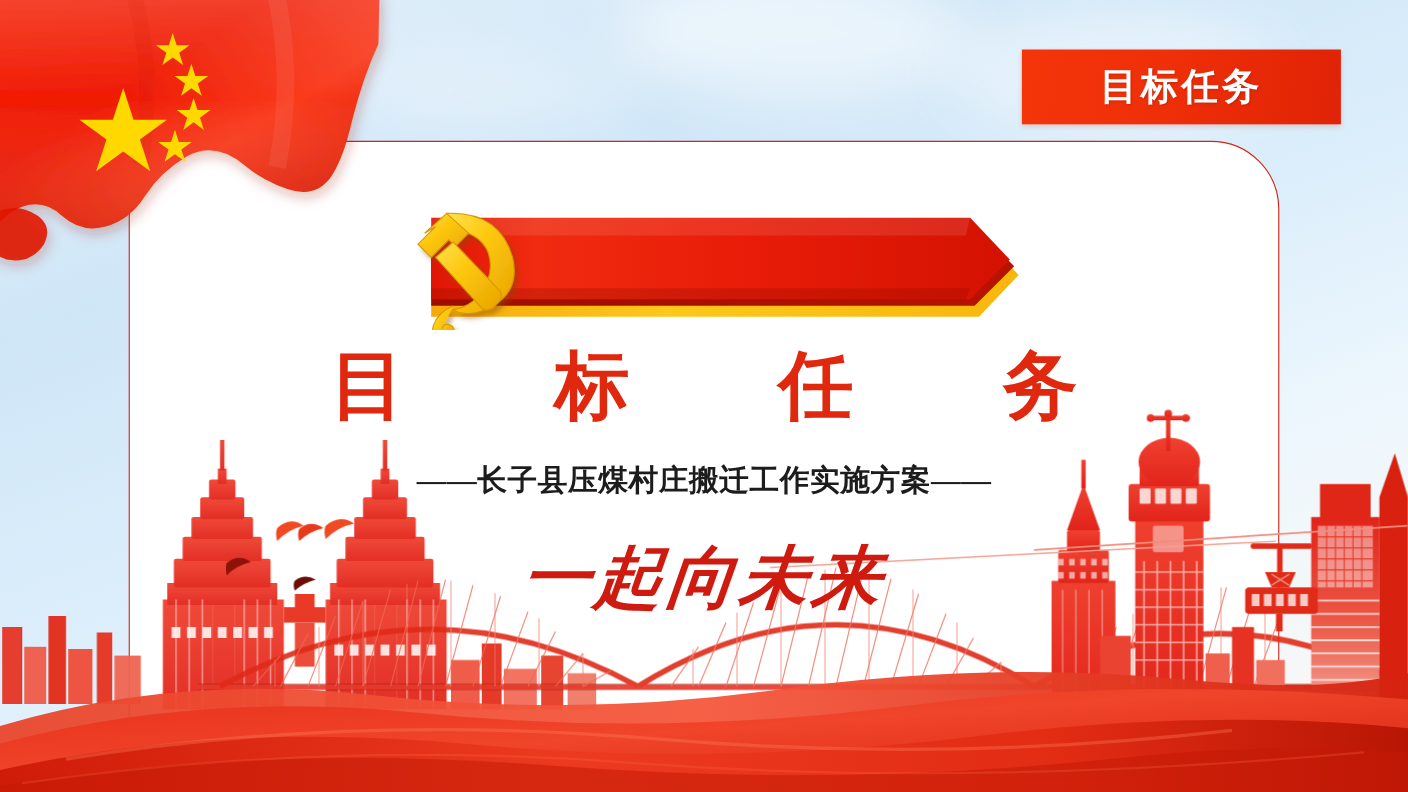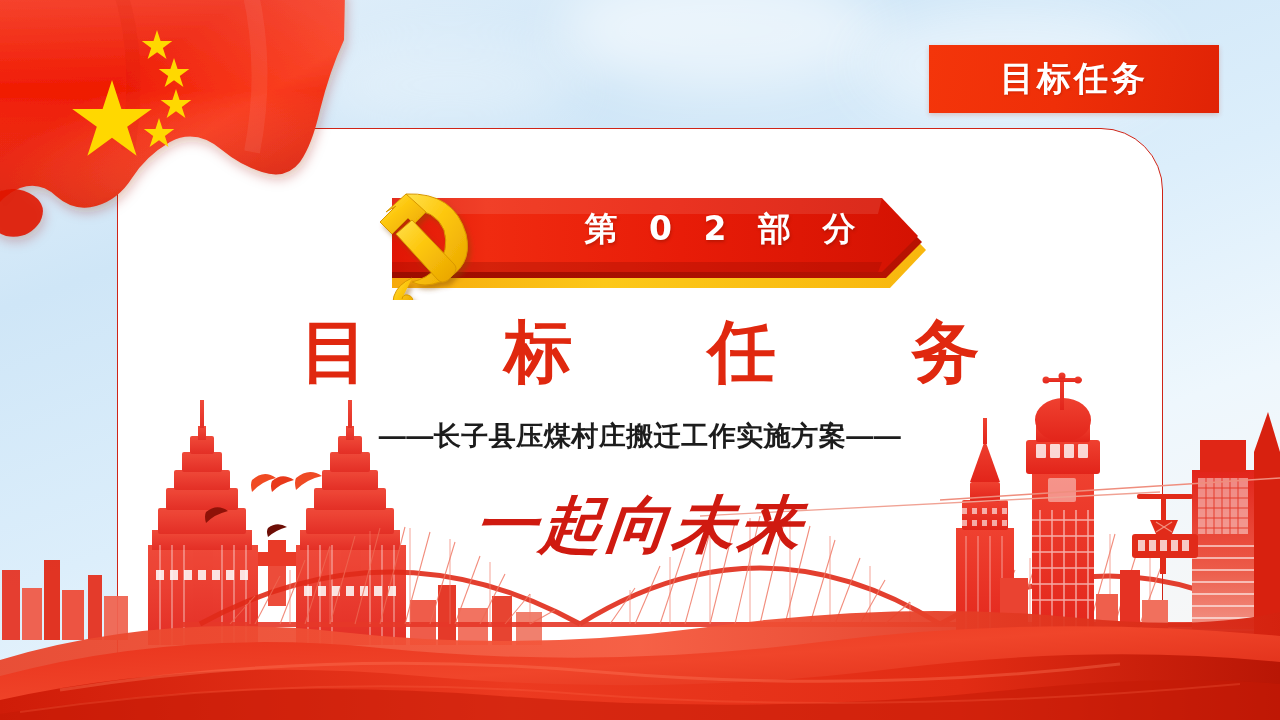--- a/index.html
+++ b/index.html
@@ -118,21 +118,21 @@
   #subtitle {
     position: absolute;
     left: 0;
     top: 418px;
     width: 1280px;
     text-align: center;
     color: #1c1c1c;
     font-size: 27px;
     font-weight: bold;
     letter-spacing: 0.5px;
-    font-family: Liberation Sans, sans-serif;
+    font-family: Liberation Serif, serif;
   }
   #slogan {
     position: absolute;
     left: 0;
     top: 483px;
     width: 1280px;
     text-align: center;
     color: #cf1a10;
     font-size: 62px;
     font-weight: bold;
@@ -601,20 +601,19 @@
                  Q66,100 74,90 Q88,72 82,52 Q74,32 44,30 Z"></path>
 
         <path d="M50,100 q-14,6 -18,18 q-3,10 5,14 q9,4 13,-5 q3,-8 -4,-10 q-5,-1 -6,4" fill="url(#goldE)"></path>
 
         <path d="M24,34 L44,16 L64,34 L52,46 L46,40 L30,56 L18,44 L34,28 Z"></path>
 
         <path d="M34,56 L50,42 L92,86 Q96,90 92,96 L86,102 Q80,106 76,102 Z"></path>
       </g>
     </svg>
 
-    <div id="ribbon-text">第 0 2 部 分</div>
   </div>
 
   <div id="main-title">目 标 任 务</div>
   <div id="subtitle">——长子县压煤村庄搬迁工作实施方案——</div>
   <div id="slogan">一起向未来</div>
 
 </div>
 
 </body></html>

